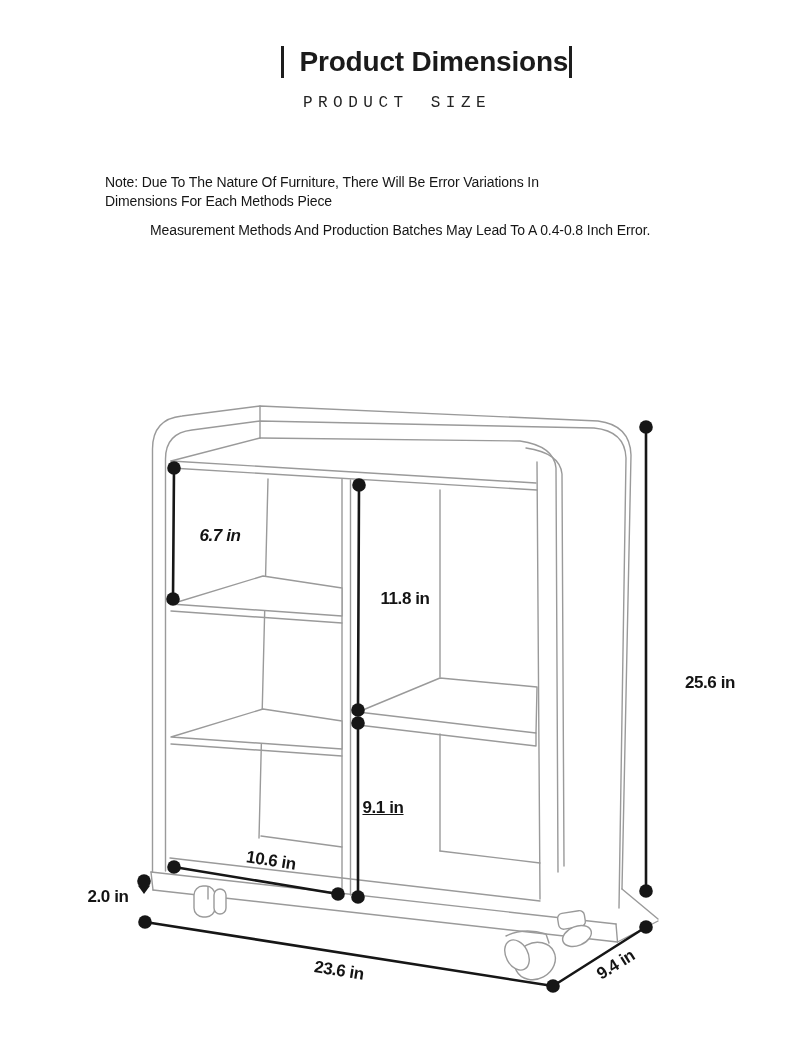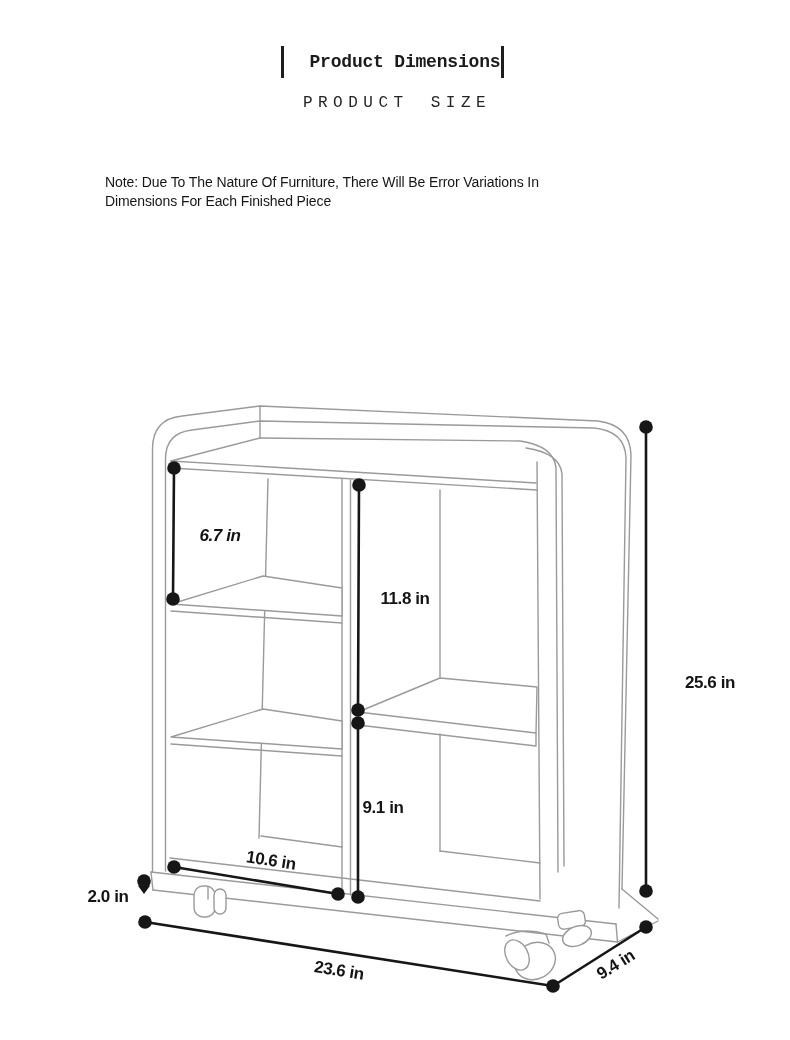--- a/index.html
+++ b/index.html
@@ -3,22 +3,22 @@
 <meta charset="utf-8">
 <style>
   html,body { margin:0; padding:0; background:#fff; }
   .stage {
     position:relative; width:790px; height:1040px; background:#ffffff;
     font-family:"Liberation Sans", sans-serif; overflow:hidden;
   }
   .title-row { position:absolute; left:281px; top:46px; height:32px; display:flex; align-items:stretch; }
   .vbar { width:2.5px; background:#1d1d1d; }
   .title-text {
-    font-size:18px; font-weight:bold; color:#1b1b1b;
-    line-height:32px; margin:0 1px 0 26px; letter-spacing:-0.2px; white-space:nowrap;font-family:Liberation Mono, monospace;
+    font-size:28px; font-weight:bold; color:#1b1b1b;
+    line-height:32px; margin:0 1px 0 16px; letter-spacing:-0.2px; white-space:nowrap;
   }
   .subtitle {
     position:absolute; top:94px; left:50%; transform:translateX(-50%);
     font-family:Liberation Mono, monospace; font-size:16px; color:#242424;
     letter-spacing:5.5px; word-spacing:7px; white-space:nowrap; padding-left:4px;
   }
   .note-line { position:absolute; font-size:14px; color:#161616; letter-spacing:-0.1px; white-space:nowrap; }
   .note-1 { left:105px; top:174px; }
   .note-2 { left:105px; top:193px; }
   .note-3 { left:150px; top:222px; }
@@ -36,21 +36,22 @@
 <div class="stage">
 
   <div class="title-row">
     <div class="vbar"></div>
     <div class="title-text">Product Dimensions</div>
     <div class="vbar"></div>
   </div>
   <div class="subtitle">PRODUCT SIZE</div>
 
   <div class="note-line note-1">Note: Due To The Nature Of Furniture, There Will Be Error Variations In</div>
-  <div class="note-line note-2">Dimensions For Each Finished Piece</div>
+  <div class="note-line note-2">Dimensions For Each Methods Piece</div>
+  <div class="note-line note-3">Measurement Methods And Production Batches May Lead To A 0.4-0.8 Inch Error.</div>
 
   <svg class="diagram-svg" width="790" height="1040" viewBox="0 0 790 1040">
 
     <g stroke="#9a9a9a" stroke-width="1.4" fill="none" stroke-linecap="round" stroke-linejoin="round">
 
       <path d="M152.5,872 L152.5,449 Q152.5,419 182,416 L260,406 L598,421 Q630,425 631,455 L622,889"></path>
       <path d="M165.5,871 L165.5,459 Q165.5,433 192,430 L260,421 L594,428 Q625,431 626,458 L619,908"></path>
       <path d="M260,406 L260,438"></path>
 
       <path d="M260,438 L520,441 Q554,446 556,468 L558,872"></path>
@@ -131,20 +132,20 @@
         <circle cx="553" cy="986" r="6.8"></circle>
       <circle cx="646" cy="927" r="6.8"></circle>
 
       <circle cx="144" cy="881" r="6.8"></circle>
       <path d="M137.8,885.5 L144,894 L150.2,885.5 Z"></path>
     </g>
   </svg>
 
   <div class="dim-label" style="left:220px; top:536px;font-style:italic;">6.7 in</div>
   <div class="dim-label" style="left:385px; top:599px;padding-left:40px;">11.8 in</div>
-  <div class="dim-label" style="left:383px; top:808px;">9.1 in</div>
+  <div class="dim-label" style="left:383px; top:808px;text-decoration:underline;">9.1 in</div>
   <div class="dim-label" style="left:681px; top:683px;margin-left:29px;">25.6 in</div>
   <div class="dim-label rot-9" style="left:271px; top:861px;">10.6 in</div>
   <div class="dim-label" style="left:108px; top:897px;">2.0 in</div>
   <div class="dim-label rot-9" style="left:339px; top:971px;">23.6 in</div>
   <div class="dim-label rot-n32" style="left:616px; top:965px;">9.4 in</div>
 
 </div>
 
 </body></html>

